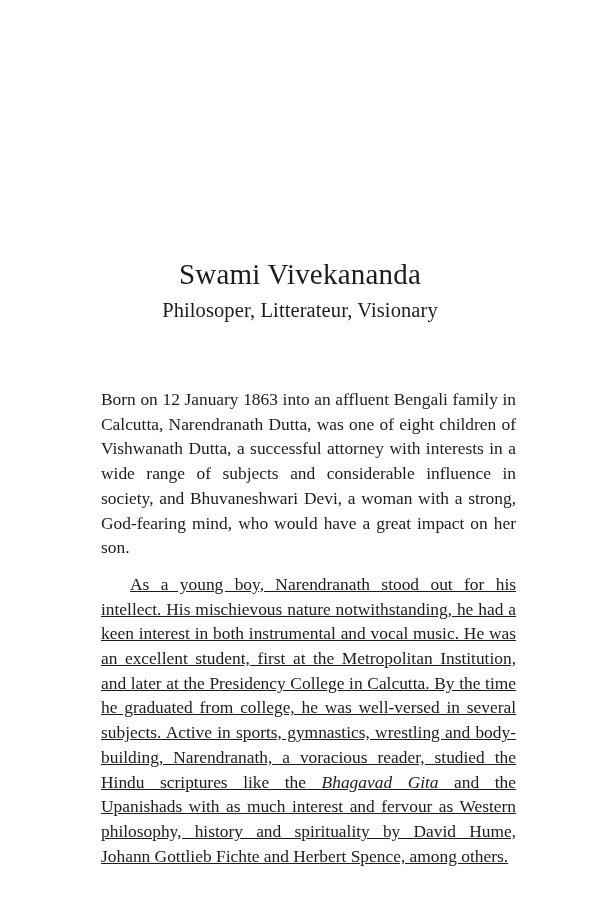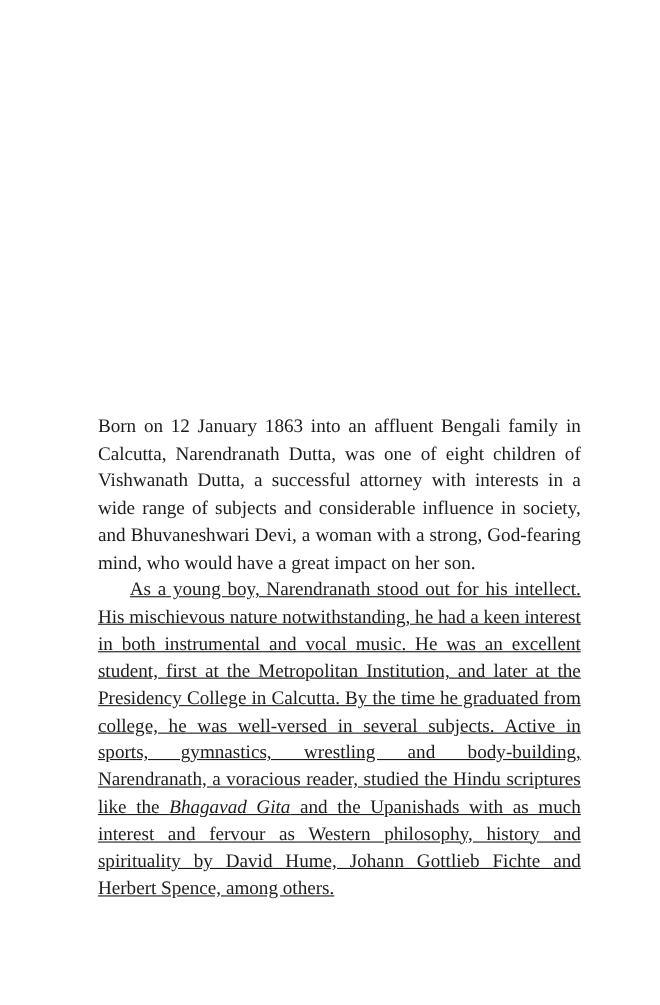--- a/index.html
+++ b/index.html
@@ -39,32 +39,34 @@
     .body-text {
       position: absolute;
       top: 375px;
       left: 89px;
       width: 439px;
       font-size: 17.4px;
       line-height: 24.7px;
       text-align: justify;
     }
     .body-text p {
-      margin: 0;
+      margin: 12px;
     }
     .body-text p.indent {
       text-indent: 29px;
       text-decoration: underline;
     }
     em {
       font-style: italic;
     }
   </style>
 </head>
 <body>
 
 <div class="title-block">
+  <h1 class="title">Swami Vivekananda</h1>
+  <h2 class="subtitle">Philosoper, Litterateur, Visionary</h2>
 </div>
 
 <div class="body-text">
   <p><span>Born on 12 January 1863 into an affluent Bengali family in Calcutta, Narendranath Dutta, was one of eight children of Vishwanath Dutta, a successful attorney with interests in a wide range of subjects and considerable influence in society, and Bhuvaneshwari Devi, a woman with a strong, God-fearing mind, who would have a great impact on her son.</span></p>
   <p class="indent"><span>As a young boy, Narendranath stood out for his intellect. His mischievous nature notwithstanding, he had a keen interest in both instrumental and vocal music. He was an excellent student, first at the Metropolitan Institution, and later at the Presidency College in Calcutta. By the time he graduated from college, he was well-versed in several subjects. Active in sports, gymnastics, wrestling and body-building, Narendranath, a voracious reader, studied the Hindu scriptures like the </span><em>Bhagavad Gita</em><span> and the Upanishads with as much interest and fervour as Western philosophy, history and spirituality by David Hume, Johann Gottlieb Fichte and Herbert Spence, among others.</span></p>
 </div>
 
 </body></html>

